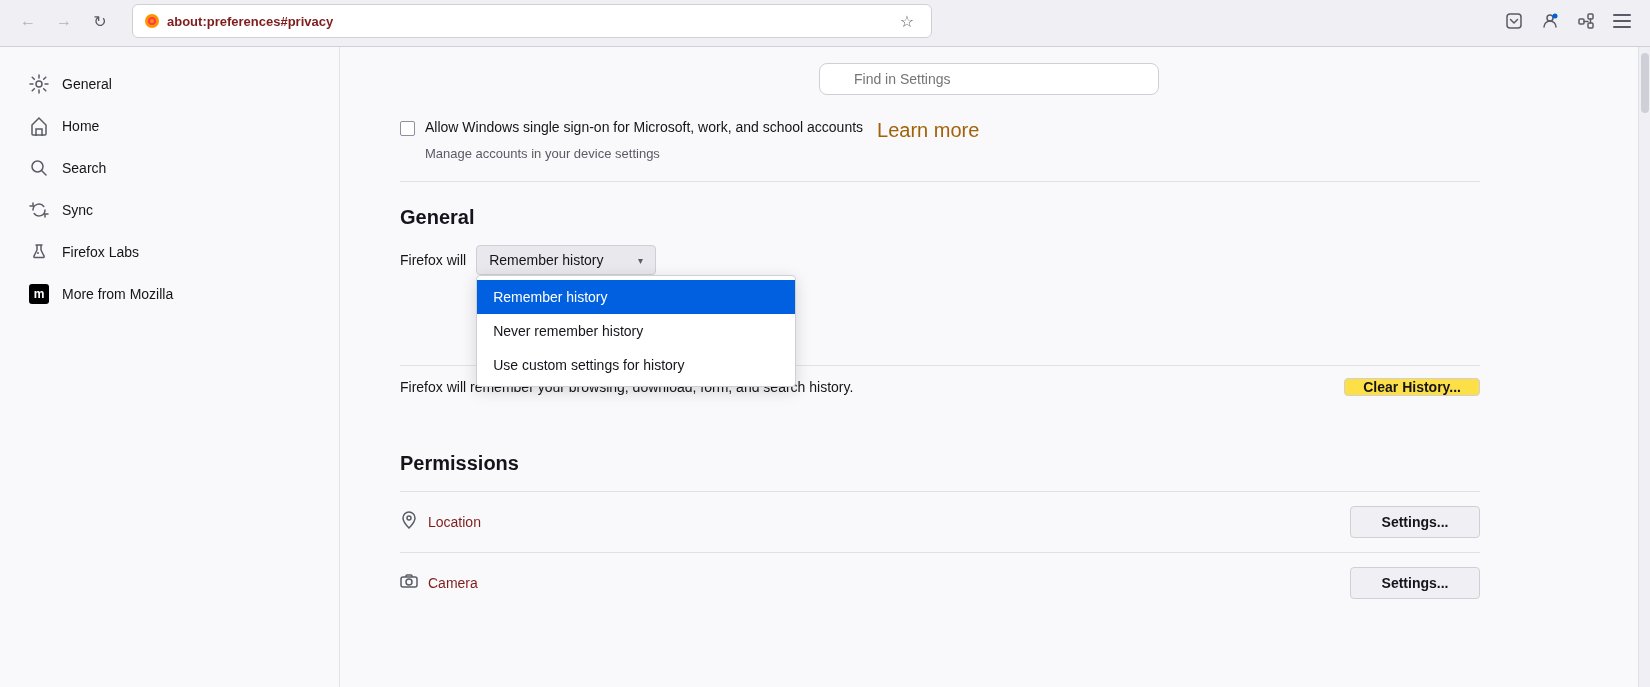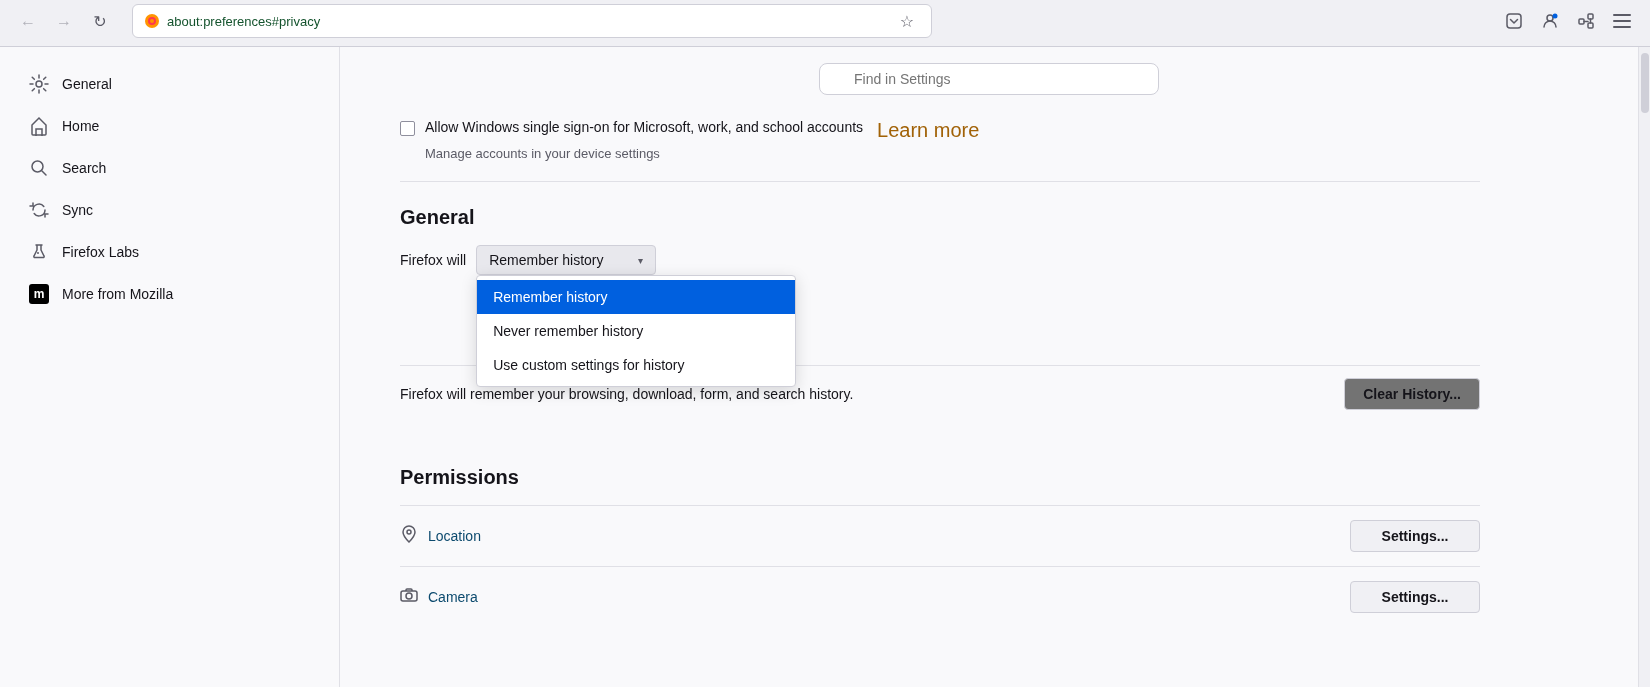--- a/index.html
+++ b/index.html
@@ -61,22 +61,23 @@
       gap: 6px;
       height: 34px;
     }
     .firefox-logo {
       width: 18px;
       height: 18px;
       flex-shrink: 0;
     }
     .address-text {
       font-size: 13px;
-      color: #14532d;
+      color: #7f1d1d;
       flex: 1;
+      font-weight: bold;
     }
     .star-btn {
       width: 28px;
       height: 28px;
       border: none;
       background: transparent;
       cursor: pointer;
       display: flex;
       align-items: center;
       justify-content: center;
@@ -307,22 +308,22 @@
       justify-content: space-between;
       padding: 12px 0;
       border-top: 1px solid #e0e0e6;
     }
     .history-desc-text {
       font-size: 14px;
       color: #15141a;
       max-width: 650px;
     }
     .clear-history-btn {
-      padding: 7px 18px;
-      background: #737373;
+      padding: 0 18px;
+      background: #fde047;
       border: 1px solid #cfcfd8;
       border-radius: 4px;
       font-size: 14px;
       font-weight: 600;
       cursor: pointer;
       color: #15141a;
       white-space: nowrap;
     }
 
     
@@ -334,21 +335,21 @@
       align-items: center;
       justify-content: space-between;
       padding: 14px 0;
       border-top: 1px solid #e0e0e6;
     }
     .permission-left {
       display: flex;
       align-items: center;
       gap: 10px;
       font-size: 14px;
-      color: #0c4a6e;
+      color: #7f1d1d;
     }
     .permission-icon {
       font-size: 16px;
       color: #5b5b66;
     }
     .settings-btn {
       padding: 7px 18px;
       background: #f0f0f4;
       border: 1px solid #cfcfd8;
       border-radius: 4px;

